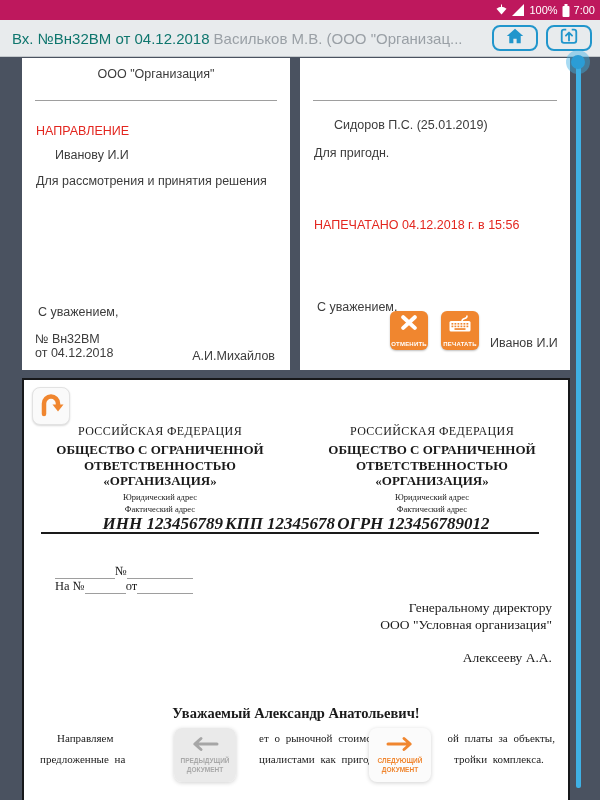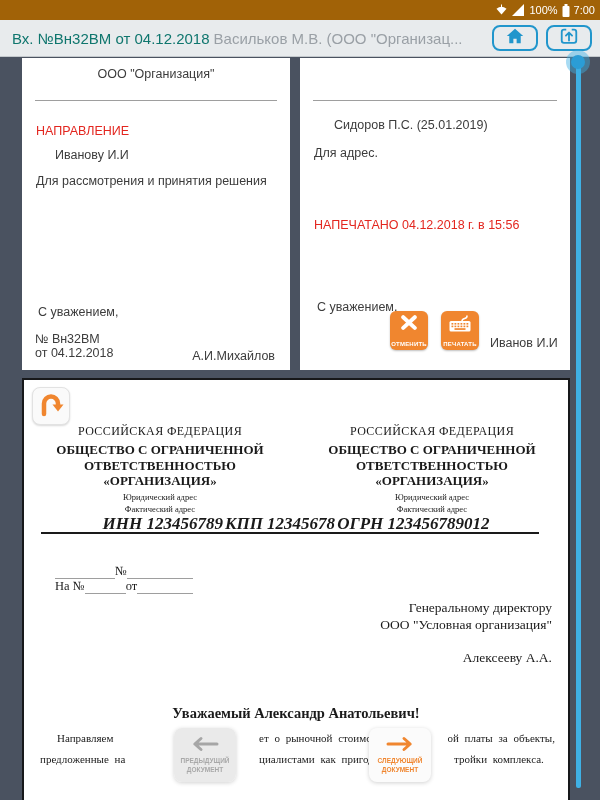--- a/index.html
+++ b/index.html
@@ -1,21 +1,21 @@
 <!DOCTYPE html>
 <html><head>
 <meta charset="utf-8">
 <style>
   * { margin:0; padding:0; box-sizing:border-box; }
   html,body { width:600px; height:800px; overflow:hidden; }
   body { position:relative; background:#4A5260; font-family:"Liberation Sans", sans-serif; }
   .serif { font-family:"Liberation Serif", serif; }
 
   
-  .status-bar { position:absolute; left:0; top:0; width:600px; height:20px; background:#a16207;
+  .status-bar { position:absolute; left:0; top:0; width:600px; height:20px; background:#be185d;
     display:flex; align-items:center; justify-content:flex-end; gap:4px; padding-right:5px;
     color:#fff; font-size:11px; }
   .status-bar svg { display:block; }
 
   
   .title-bar { position:absolute; left:0; top:20px; width:600px; height:37px; background:#E8EBED;
     display:flex; align-items:center; padding:0 8px 0 12px; border-bottom:1px solid #c3c8cc; }
   .title-main { font-size:15px; font-weight:400; color:#0f766e; white-space:nowrap; }
   .title-sub { font-size:15px; color:#9AA0A6; white-space:nowrap; overflow:hidden; flex:1; margin-left:4px; }
   .tb-btn { width:46px; height:26px; border:2px solid #2196CC; border-radius:8px; background:transparent;
@@ -123,21 +123,21 @@
   <div class="abs" style="left:14px;top:116px;">Для рассмотрения и принятия решения</div>
   <div class="abs" style="left:16px;top:247px;">С уважением,</div>
   <div class="abs" style="left:13px;top:274px;">№ Вн32ВМ</div>
   <div class="abs" style="left:13px;top:288px;">от 04.12.2018</div>
   <div class="abs" style="right:15px;top:291px;">А.И.Михайлов</div>
 </div>
 
 <div class="card" id="card-right">
   <div class="rule"></div>
   <div class="abs" style="left:34px;top:60px;">Сидоров П.С. (25.01.2019)</div>
-  <div class="abs" style="left:14px;top:88px;">Для адрес.</div>
+  <div class="abs" style="left:14px;top:88px;">Для пригодн.</div>
   <div class="abs red" style="left:14px;top:116px;margin-top:44px;">НАПЕЧАТАНО 04.12.2018 г. в 15:56</div>
   <div class="abs" style="left:17px;top:242px;">С уважением,</div>
 
   <div class="action-btn" style="left:90px;top:253px;">
     <span>
       <svg width="18" height="16" viewBox="0 0 20 18" stroke="#fff" stroke-width="4.5" stroke-linecap="round">
           <path d="M3.5 2.5 L16.5 14.5 M16.5 2.5 L3.5 14.5"></path>
         </svg>
     </span>
     <span class="lbl">ОТМЕНИТЬ</span>

